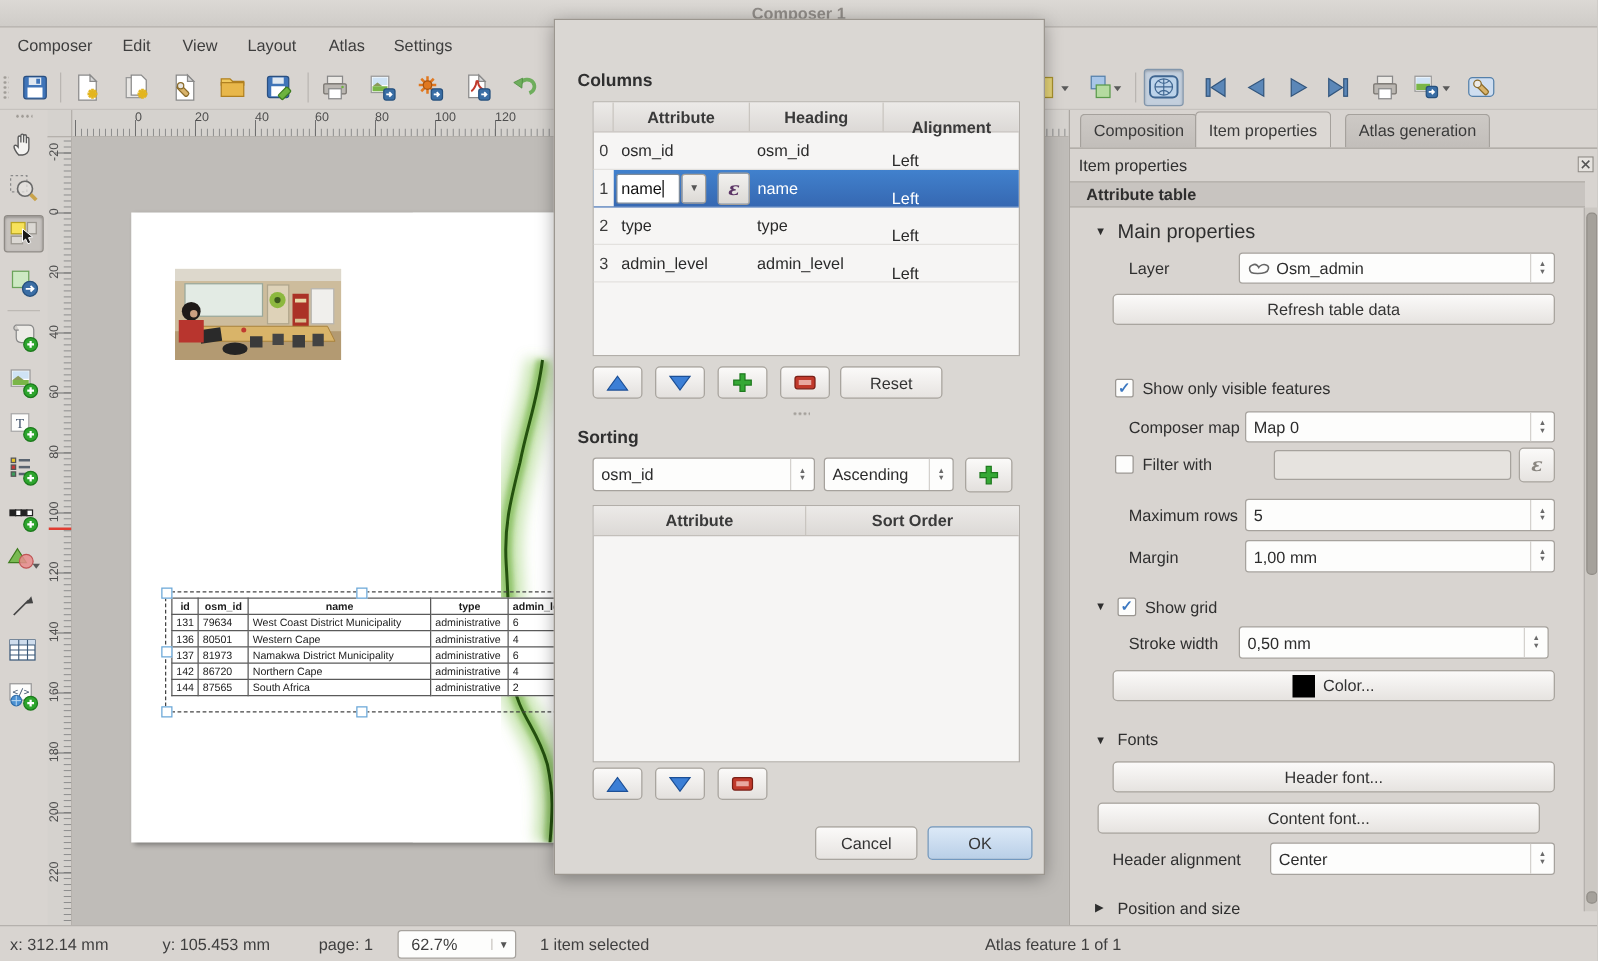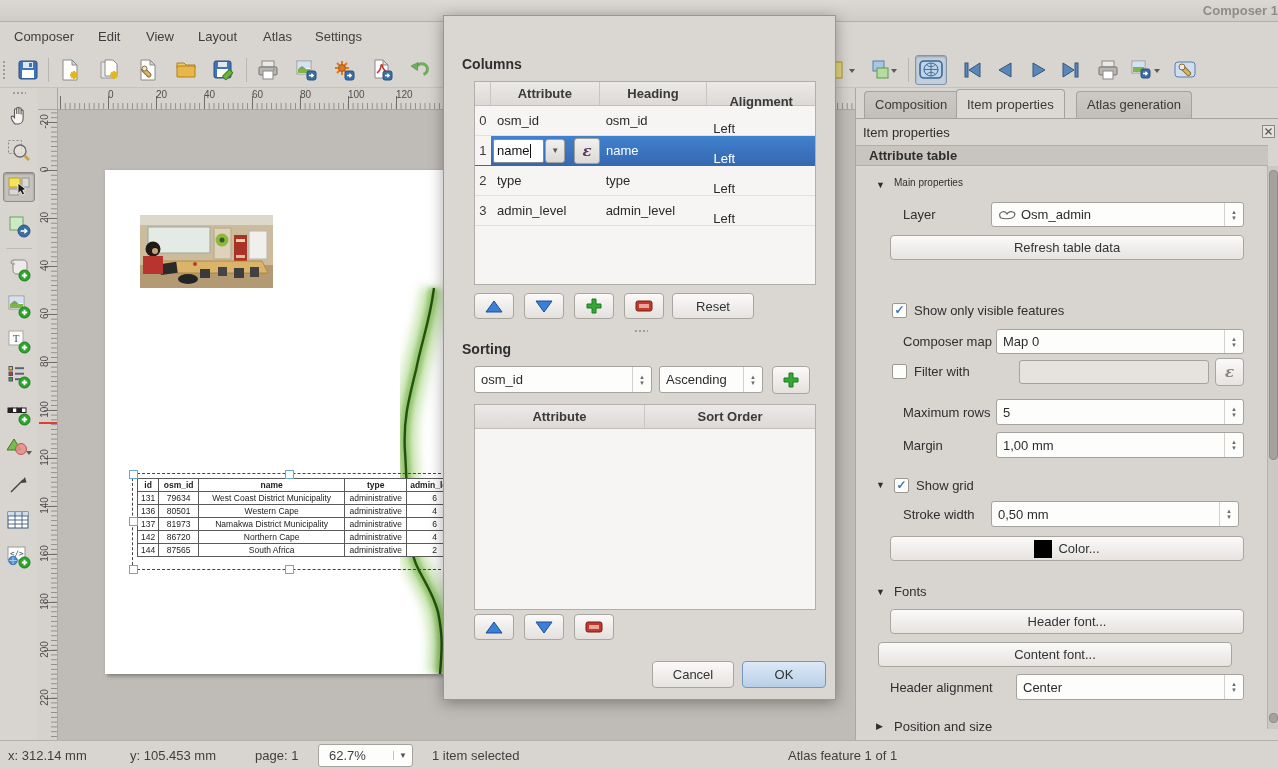--- a/index.html
+++ b/index.html
@@ -4,21 +4,21 @@
 <style>
   * { margin:0; padding:0; box-sizing:border-box; }
   html,body { width:1278px; height:769px; overflow:hidden; }
   body { font-family:"Liberation Sans", sans-serif; color:#3c3c3c; background:#d8d4d0; }
   .abs { position:absolute; }
   .app { position:relative; width:1278px; height:769px; background:#d8d4d0; overflow:hidden; }
 
   
   .titlebar { left:0; top:0; width:1278px; height:22px;
     background:linear-gradient(#dcd9d5,#cfccc8); border-bottom:1px solid #b3afaa;
-    text-align:right; font-weight:bold; font-size:13px; color:#8f8b87; line-height:21px; }
+    text-align:center; font-weight:bold; font-size:13px; color:#8f8b87; line-height:21px; }
   .menubar { left:0; top:22px; width:1278px; height:30px; }
   .menu-item { position:absolute; top:0; height:30px; line-height:30px; font-size:13px; padding:0 6px; color:#3e3e3e; }
   .toolbar { left:0; top:52px; width:1278px; height:36px; border-bottom:1px solid #c6c2be; }
   .tbtn { position:absolute; top:3px; width:32px; height:30px; display:flex; align-items:center; justify-content:center; border-radius:3px; }
   .tbtn.pressed { background:#c3cfdd; border:1px solid #8296ab; box-shadow:inset 0 1px 2px rgba(0,0,0,.25); }
   .tsep { position:absolute; top:6px; width:1px; height:24px; background:#b9b5b1; }
   .handle-dots { position:absolute; background-image:radial-gradient(#9a9690 1px, transparent 1.2px); background-size:4px 4px; opacity:.9; }
 
   
   .lefttools { left:0; top:88px; width:38px; height:652px; }
@@ -39,21 +39,21 @@
       linear-gradient(to bottom,#6f6f6f 0 1px, transparent 1px),
       linear-gradient(to bottom,#8d8d8d 0 1px, transparent 1px);
     background-size:13px 48px, 6px 4.8px; background-position:right 12px, right 12px; background-repeat:repeat-y; }
   .ruler-left .rlab { position:absolute; left:-14px; width:40px; text-align:center; font-size:10px; color:#4f4f4f; transform:rotate(-90deg); }
   .ruler-marker { left:39px; width:18px; height:2px; background:#e03c31; }
   .canvas { left:58px; top:110px; width:797px; height:630px; background:#bfbcb8; overflow:hidden; }
   .page { position:absolute; left:47px; top:60px; width:713px; height:504px; background:#ffffff; box-shadow:2px 2px 4px rgba(0,0,0,.35); }
 
   
   .ctable { position:absolute; left:79px; top:368px; border-collapse:collapse; font-size:8.5px; color:#1c1c1c; background:#fff; }
-  .ctable th, .ctable td { border:1px solid #5a5a5a; padding:1px 3px; white-space:nowrap; height:13px;text-align:center; }
+  .ctable th, .ctable td { border:1px solid #5a5a5a; padding:1px 3px; white-space:nowrap; height:13px; }
   .ctable th { font-weight:bold; text-align:center; }
   .sel-box { position:absolute; left:75px; top:364px; width:312px; height:95px; outline:1.5px dashed #444; outline-offset:0; }
   .handle { position:absolute; width:9px; height:9px; background:#fff; border:1.5px solid #6aa7d8; }
 
   
   .panel { left:855px; top:88px; width:423px; height:652px; background:#d8d4d0; border-left:1px solid #aba7a2; }
   .tab { position:absolute; top:3px; height:27px; line-height:26px; font-size:13px; padding:0 10px;
     background:linear-gradient(#cdc9c5,#c2beba); border:1px solid #a5a19c; border-bottom:none; border-radius:4px 4px 0 0; color:#3a3a3a; }
   .tab.active { top:1px; height:29px; line-height:29px; background:#dcd8d4; }
   .tabline { position:absolute; left:0; top:30px; width:423px; height:1px; background:#a5a19c; }
@@ -532,21 +532,21 @@
 
     <div class="p-label" style="left:7px;top:37px">Item properties</div>
     <svg class="abs" style="left:406px;top:37px" width="13" height="13">
         <rect x=".5" y=".5" width="12" height="12" fill="#e6e3df" stroke="#8c8883"></rect>
         <path d="M3.5 3.5 l6 6 M9.5 3.5 l-6 6" stroke="#555" stroke-width="1.2"></path>
       </svg>
 
     <div class="sect-hdr" style="top:57px">Attribute table</div>
 
     <span class="tri abs" style="left:20px;top:92px">▼</span>
-    <div class="p-label" style="left:38px;top:89px;font-size:10px">Main properties</div>
+    <div class="p-label" style="left:38px;top:89px;font-size:16px">Main properties</div>
 
     <div class="p-label" style="left:47px;top:119px">Layer</div>
     <div class="combo" style="left:135px;top:114px;width:253px;height:25px">
       <svg width="18" height="12" style="margin-right:5px">
           <path d="M3 9 C1 7 1 4 4 3 C6 2 8 3 9 5 C10 3 13 2 15 3 C18 4 17 8 14 9 C11 10 5 10 3 9 Z" fill="none" stroke="#666" stroke-width="1.2"></path>
         </svg>
       <span>Osm_admin</span>
       <span class="spin">
           <span>▲</span>
           <span>▼</span>

